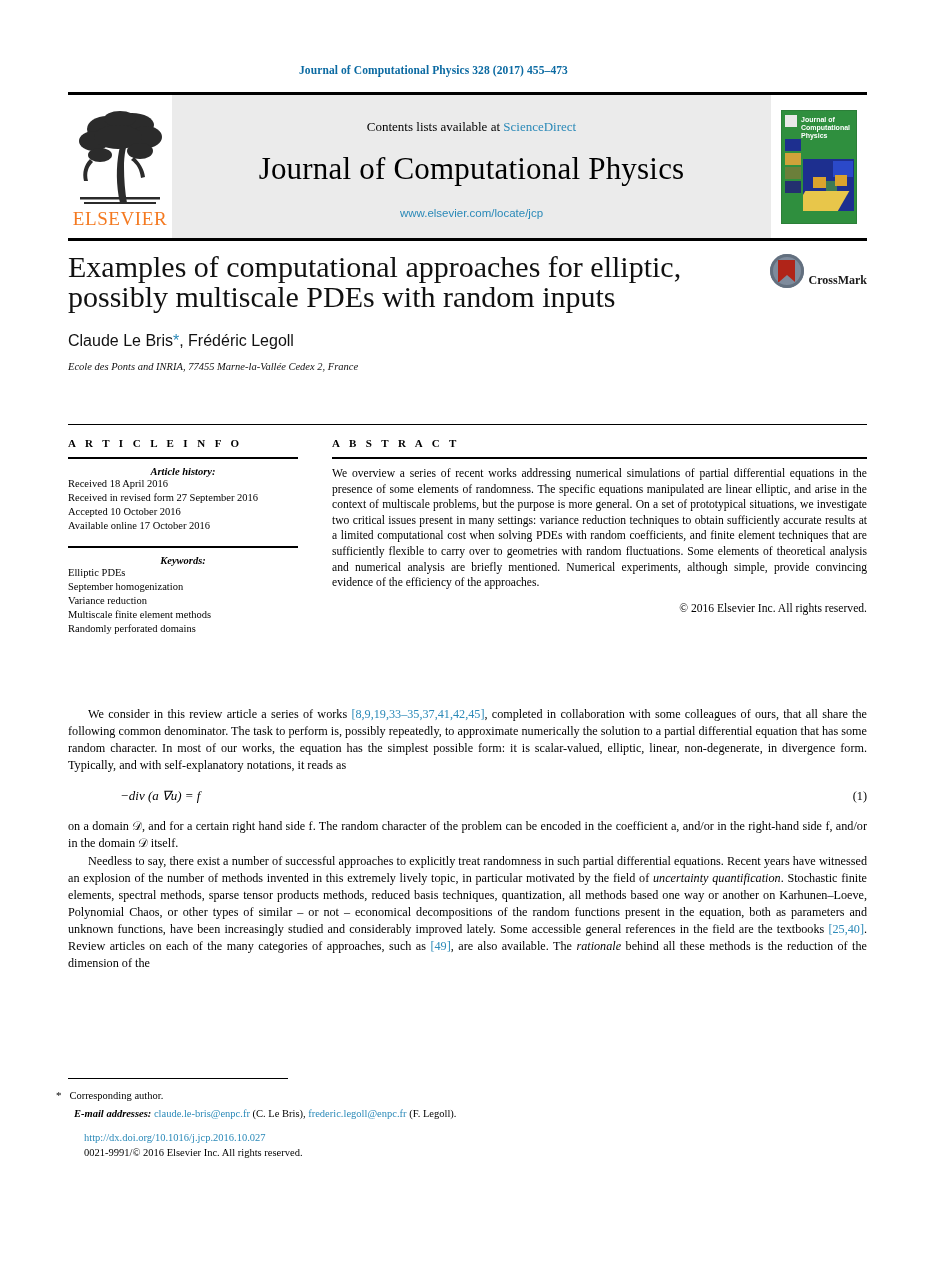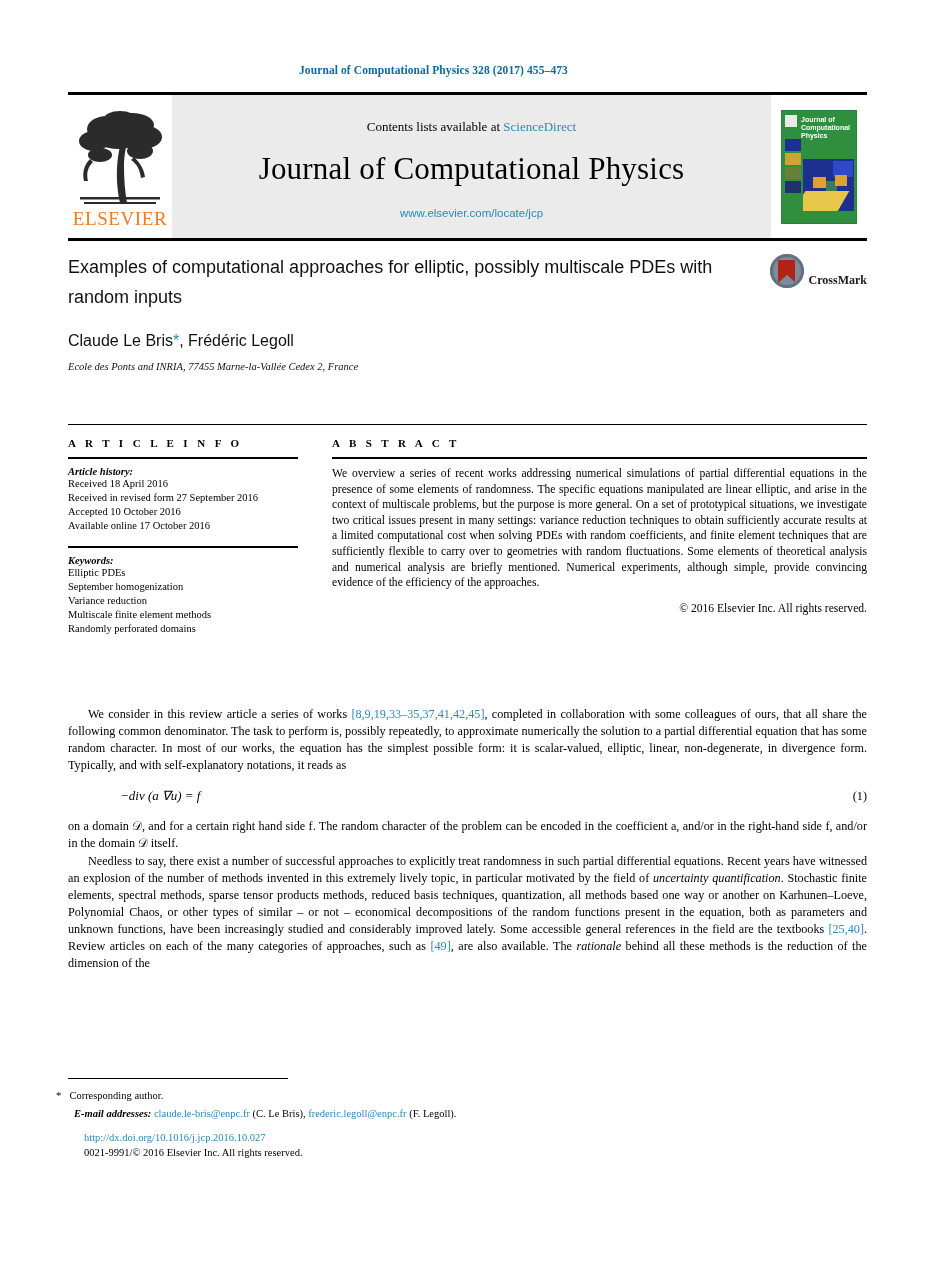--- a/index.html
+++ b/index.html
@@ -77,22 +77,22 @@
   }
   .cm-y { position:absolute; left:-4px; bottom:-2px; width:44px; height:22px; background:#e8c64a; transform:skewX(-30deg); }
   .cm-b1 { position:absolute; right:1px; top:2px; width:20px; height:16px; background:#2b49c9; }
   .cm-g1 { position:absolute; left:10px; top:18px; width:13px; height:11px; background:#dba32e; }
   .cm-g2 { position:absolute; left:23px; top:22px; width:11px; height:10px; background:#3e7b55; }
   .cm-g3 { position:absolute; left:32px; top:16px; width:12px; height:11px; background:#dba32e; }
 
   
   .titleblock { position:absolute; left:68px; top:252px; width:799px; }
   .art-title {
-    font-family:Liberation Sans, sans-serif;
-    font-size:18px; line-height:30px; font-weight:400;
+    font-family:Liberation Serif, serif;
+    font-size:30px; line-height:30px; font-weight:400;
     width:660px; color:#111;
   }
   .authors {
     font-family:"Liberation Sans", sans-serif;
     font-size:16px; margin-top:20px; color:#111;
   }
   .authors .star { color:#2a89b8; }
   .affil {
     font-family:"Liberation Serif", serif;
     font-style:italic; font-size:10.5px; margin-top:11px; color:#111;
@@ -120,21 +120,21 @@
   
   .infoarea { position:absolute; left:68px; top:437px; width:799px; display:flex; }
   .col-info { width:230px; flex:0 0 230px; }
   .col-gap { width:34px; flex:0 0 34px; }
   .col-abs { flex:1 1 auto; }
   .sect-head {
     font-family:"Liberation Serif", serif;
     font-size:11px; font-weight:bold; letter-spacing:3.4px;
   }
   .hr-strong { border-top:2px solid #000; margin:8px 0 7px 0; }
-  .info-sub { font-style:italic; font-weight:bold; font-size:10.5px; }
+  .info-sub { font-style:italic; font-weight:bold; font-size:10.5px;text-align:center; }
   .info-line { font-size:10.5px; line-height:14px; }
   .kw-block { margin-top:4px; }
   .abs-text {
     font-size:11.6px; line-height:15.6px; text-align:justify;
   }
   .abs-copy { text-align:right; margin-top:11px; font-size:11.6px; }
 
   
   .body-area { position:absolute; left:68px; top:706px; width:799px; }
   .sec-title {

